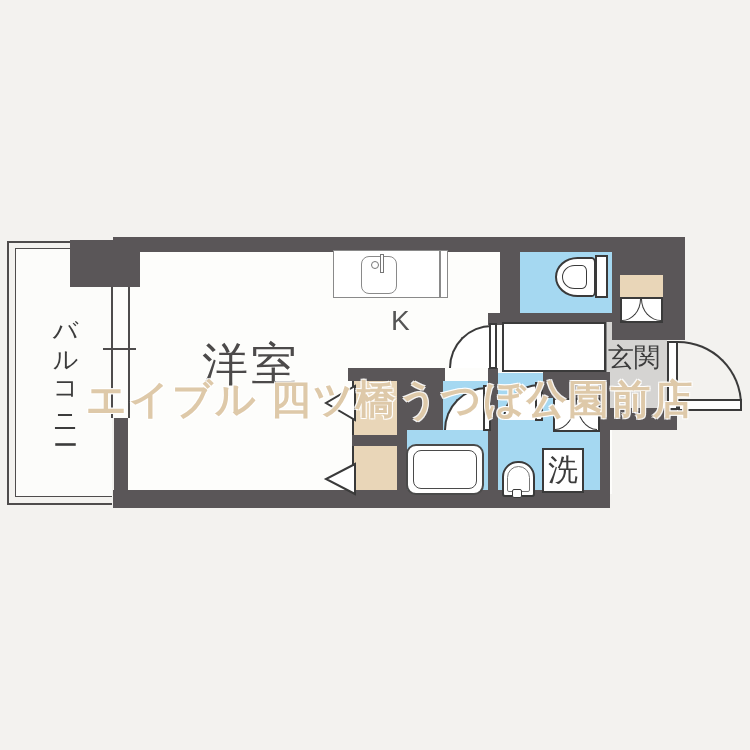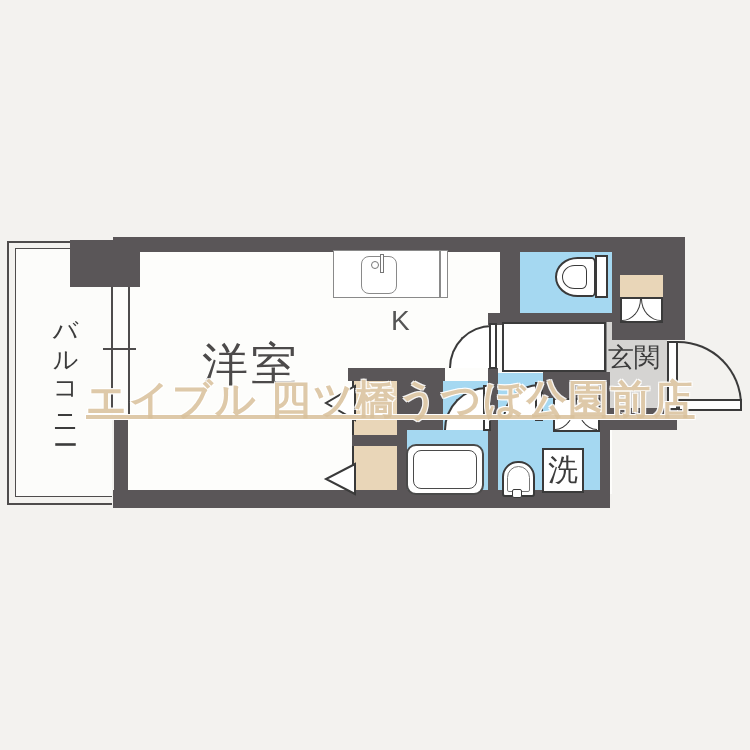--- a/index.html
+++ b/index.html
@@ -121,15 +121,15 @@
 
   <div class="abs wbox" style="left:542px;top:448px;width:42px;height:45px;display:flex;align-items:center;justify-content:center;">
     <span class="label" style="font-size:30px;">洗</span>
   </div>
 
   <div class="abs label vtext" style="left:50px;top:302px;font-size:25px;">バルコニー</div>
   <div class="abs label" style="left:202px;top:334px;font-size:46px;letter-spacing:3px;color:#4c4a4a;">洋室</div>
   <div class="abs label" style="left:391px;top:305px;font-size:28px;color:#555;">K</div>
   <div class="abs label" style="left:608px;top:340px;font-size:26px;">玄関</div>
 
-  <div class="abs" id="watermark" style="left:86px;top:372px;text-decoration:underline;">エイブル 四ツ橋うつぼ公園前店</div>
+  <div class="abs" id="watermark" style="left:86px;top:372px;">エイブル 四ツ橋うつぼ公園前店</div>
 
 </div>
 
 </body></html>

